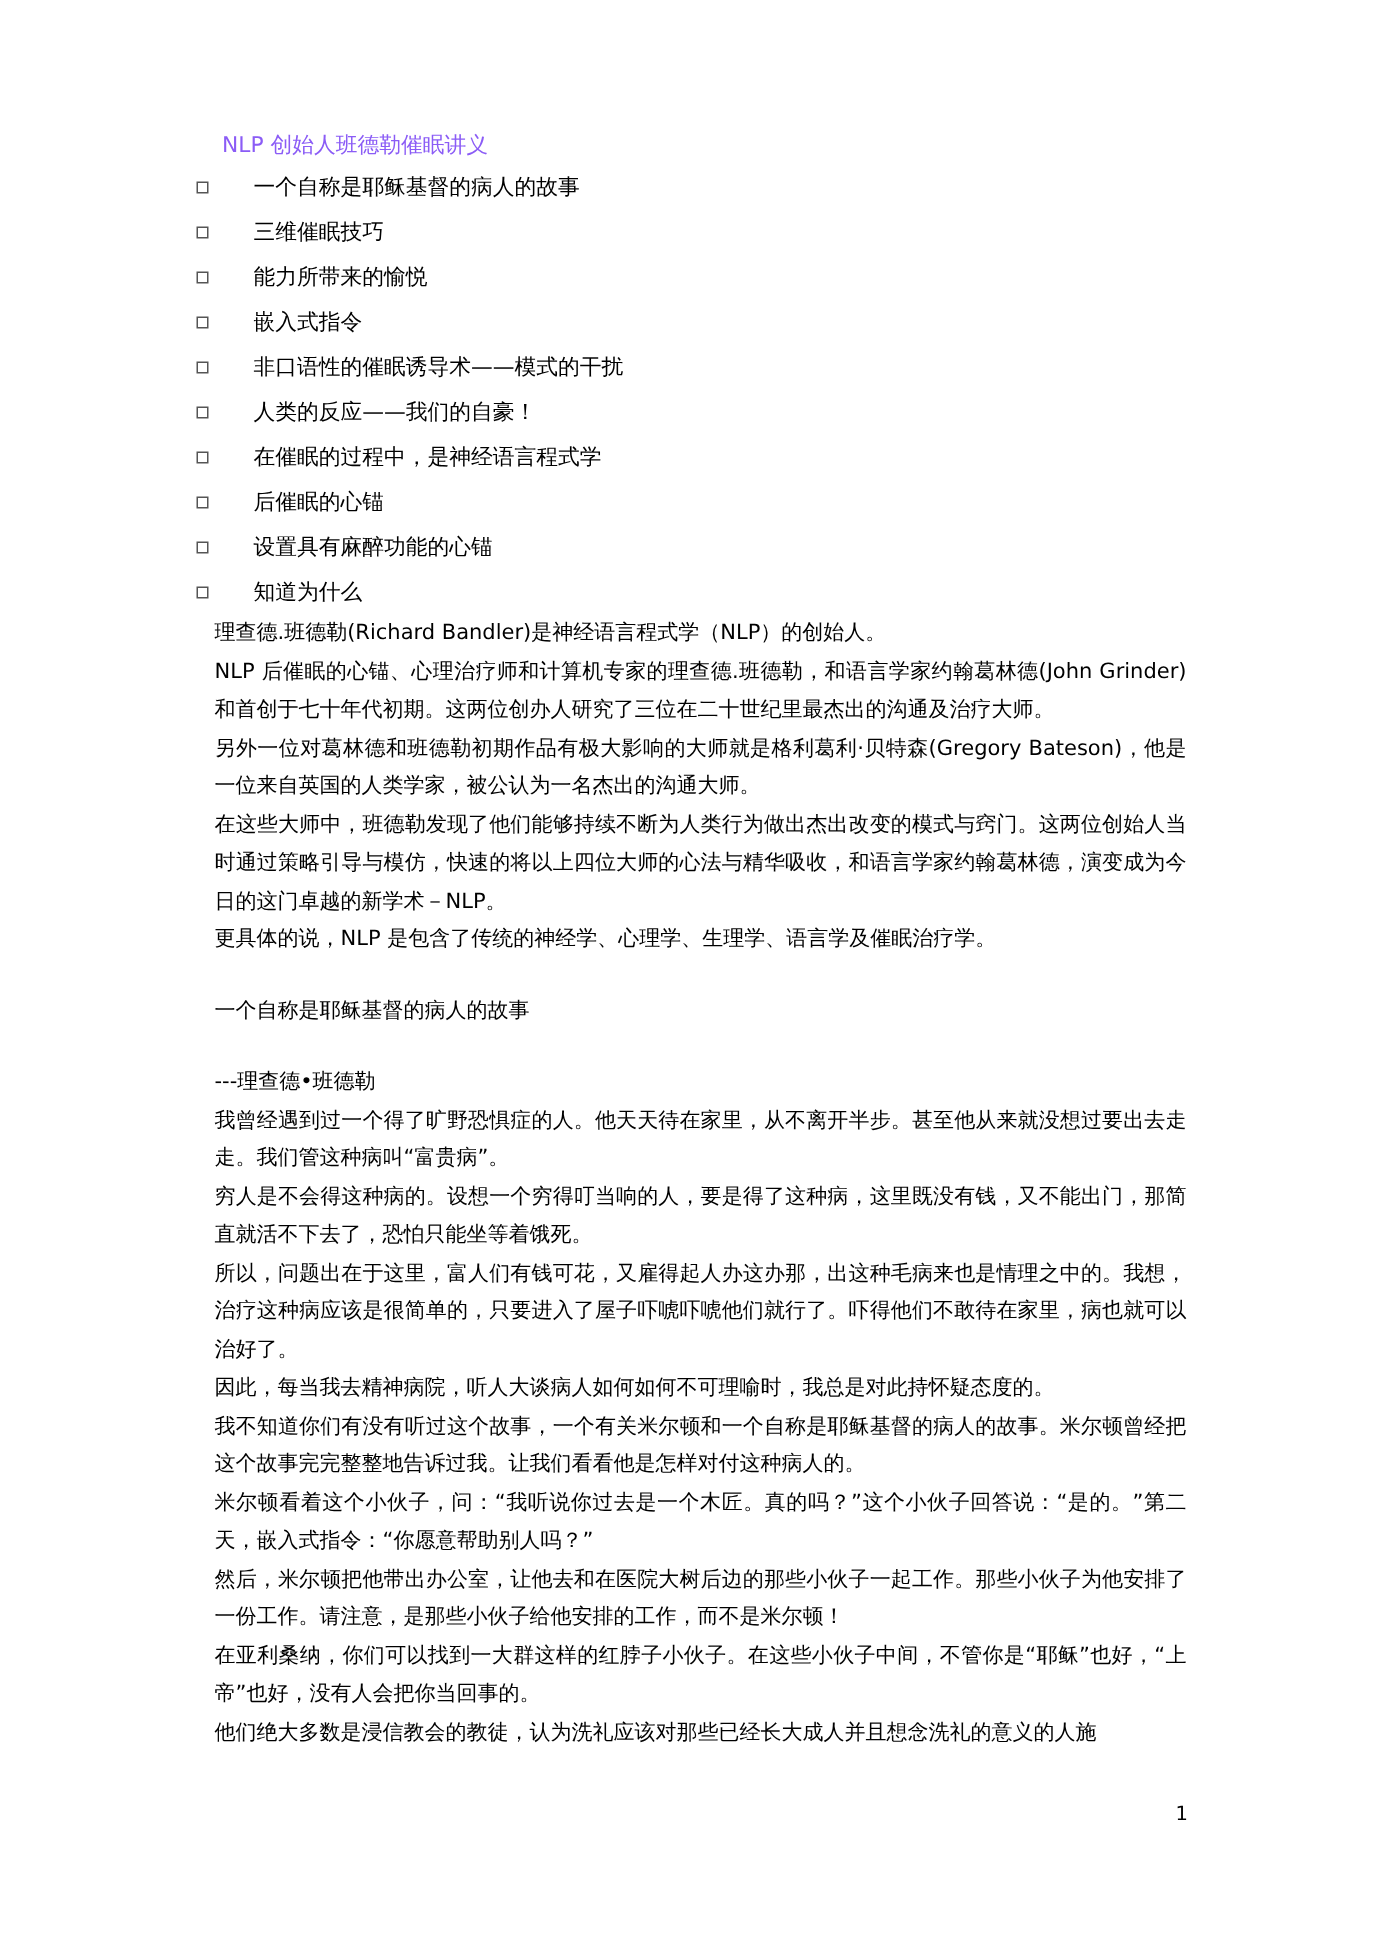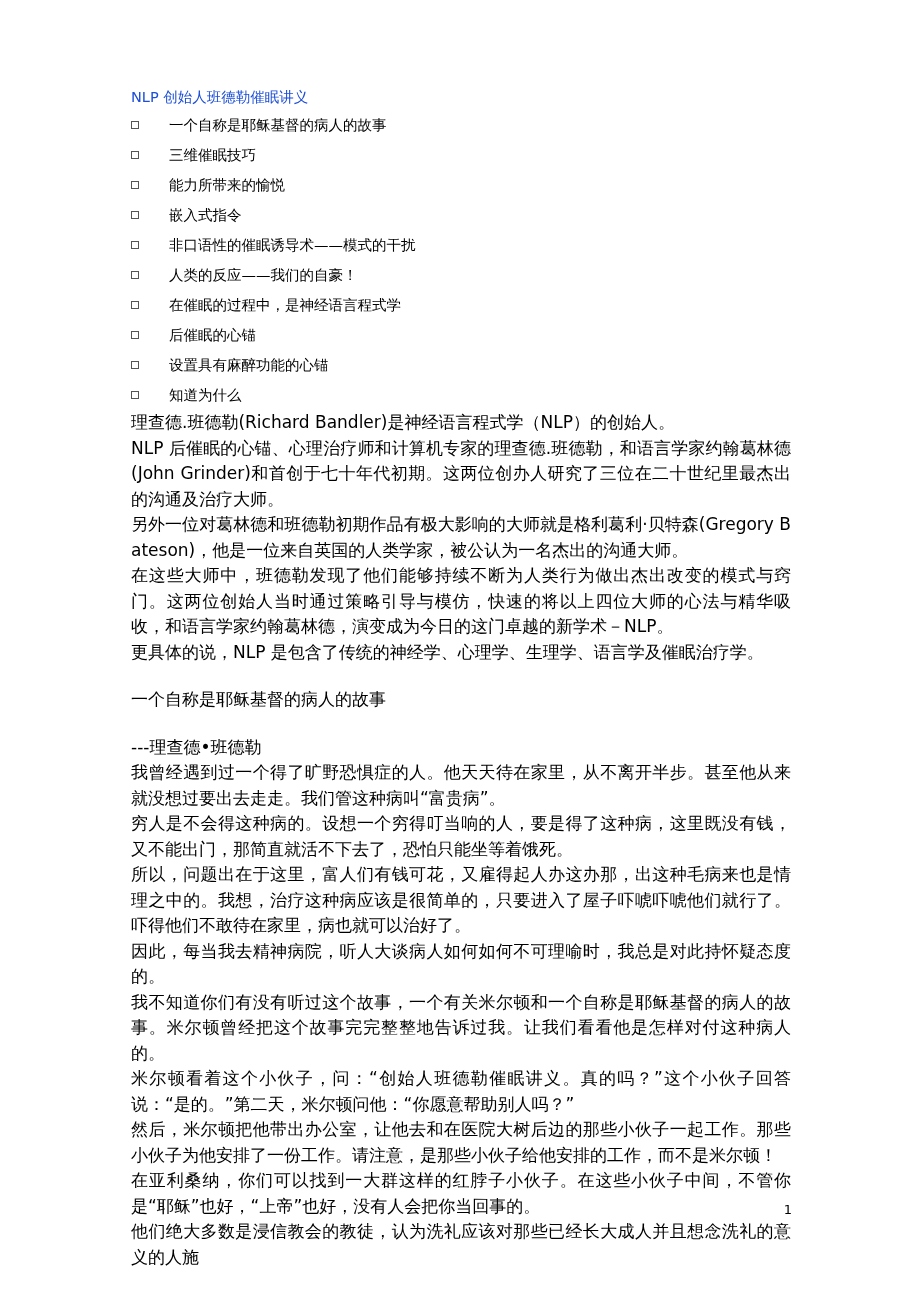--- a/index.html
+++ b/index.html
@@ -22,23 +22,24 @@
   .content {
     position: absolute;
     left: 131px;
     top: 84px;
     width: 660px;
   }
   .doc-line {
     font-family: "DejaVu Sans", "Liberation Sans", sans-serif;
     font-size: 14.5px;
     line-height: 26px;
-    color: #1d4ed8;
+    color: #8b5cf6;
     white-space: pre-wrap;
     word-break: break-all;
+    margin-left: 17px;
   }
   .title-line {
     font-size: 14.5px;
     line-height: 26px;
   }
   ul.bullet-list {
     list-style: none;
     margin: 0;
     padding: 0;
   }
@@ -54,25 +55,26 @@
     left: 0;
     top: 50%;
     transform: translateY(-50%);
     width: 8px;
     height: 8px;
     border: 1px solid #555;
     box-sizing: border-box;
     background: #fff;
   }
   .para {
-    font-size: 17px;
+    font-size: 14px;
     line-height: 25.5px;
     text-align: justify;
     text-justify: inter-ideograph;
     word-break: break-all;
+    margin-left: 12px;
   }
   .spacer-md { height: 22px; }
   .page-number {
     position: absolute;
     right: 128px;
     bottom: 84px;
     font-size: 13px;
     line-height: 16px;
     color: #000;
     font-family: "DejaVu Sans", "Liberation Sans", sans-serif;
@@ -113,21 +115,21 @@
 
     <div class="spacer-md"></div>
 
     <div class="para">---理查德•班德勒</div>
 
     <div class="para">我曾经遇到过一个得了旷野恐惧症的人。他天天待在家里，从不离开半步。甚至他从来就没想过要出去走走。我们管这种病叫“富贵病”。</div>
     <div class="para">穷人是不会得这种病的。设想一个穷得叮当响的人，要是得了这种病，这里既没有钱，又不能出门，那简直就活不下去了，恐怕只能坐等着饿死。</div>
     <div class="para">所以，问题出在于这里，富人们有钱可花，又雇得起人办这办那，出这种毛病来也是情理之中的。我想，治疗这种病应该是很简单的，只要进入了屋子吓唬吓唬他们就行了。吓得他们不敢待在家里，病也就可以治好了。</div>
     <div class="para">因此，每当我去精神病院，听人大谈病人如何如何不可理喻时，我总是对此持怀疑态度的。</div>
     <div class="para">我不知道你们有没有听过这个故事，一个有关米尔顿和一个自称是耶稣基督的病人的故事。米尔顿曾经把这个故事完完整整地告诉过我。让我们看看他是怎样对付这种病人的。</div>
-    <div class="para">米尔顿看着这个小伙子，问：“创始人班德勒催眠讲义。真的吗？”这个小伙子回答说：“是的。”第二天，米尔顿问他：“你愿意帮助别人吗？”</div>
+    <div class="para">米尔顿看着这个小伙子，问：“我听说你过去是一个木匠。真的吗？”这个小伙子回答说：“是的。”第二天，嵌入式指令：“你愿意帮助别人吗？”</div>
     <div class="para">然后，米尔顿把他带出办公室，让他去和在医院大树后边的那些小伙子一起工作。那些小伙子为他安排了一份工作。请注意，是那些小伙子给他安排的工作，而不是米尔顿！</div>
     <div class="para">在亚利桑纳，你们可以找到一大群这样的红脖子小伙子。在这些小伙子中间，不管你是“耶稣”也好，“上帝”也好，没有人会把你当回事的。</div>
     <div class="para">他们绝大多数是浸信教会的教徒，认为洗礼应该对那些已经长大成人并且想念洗礼的意义的人施</div>
 
   </div>
 
   <div class="page-number">1</div>
 
 </div>
 

